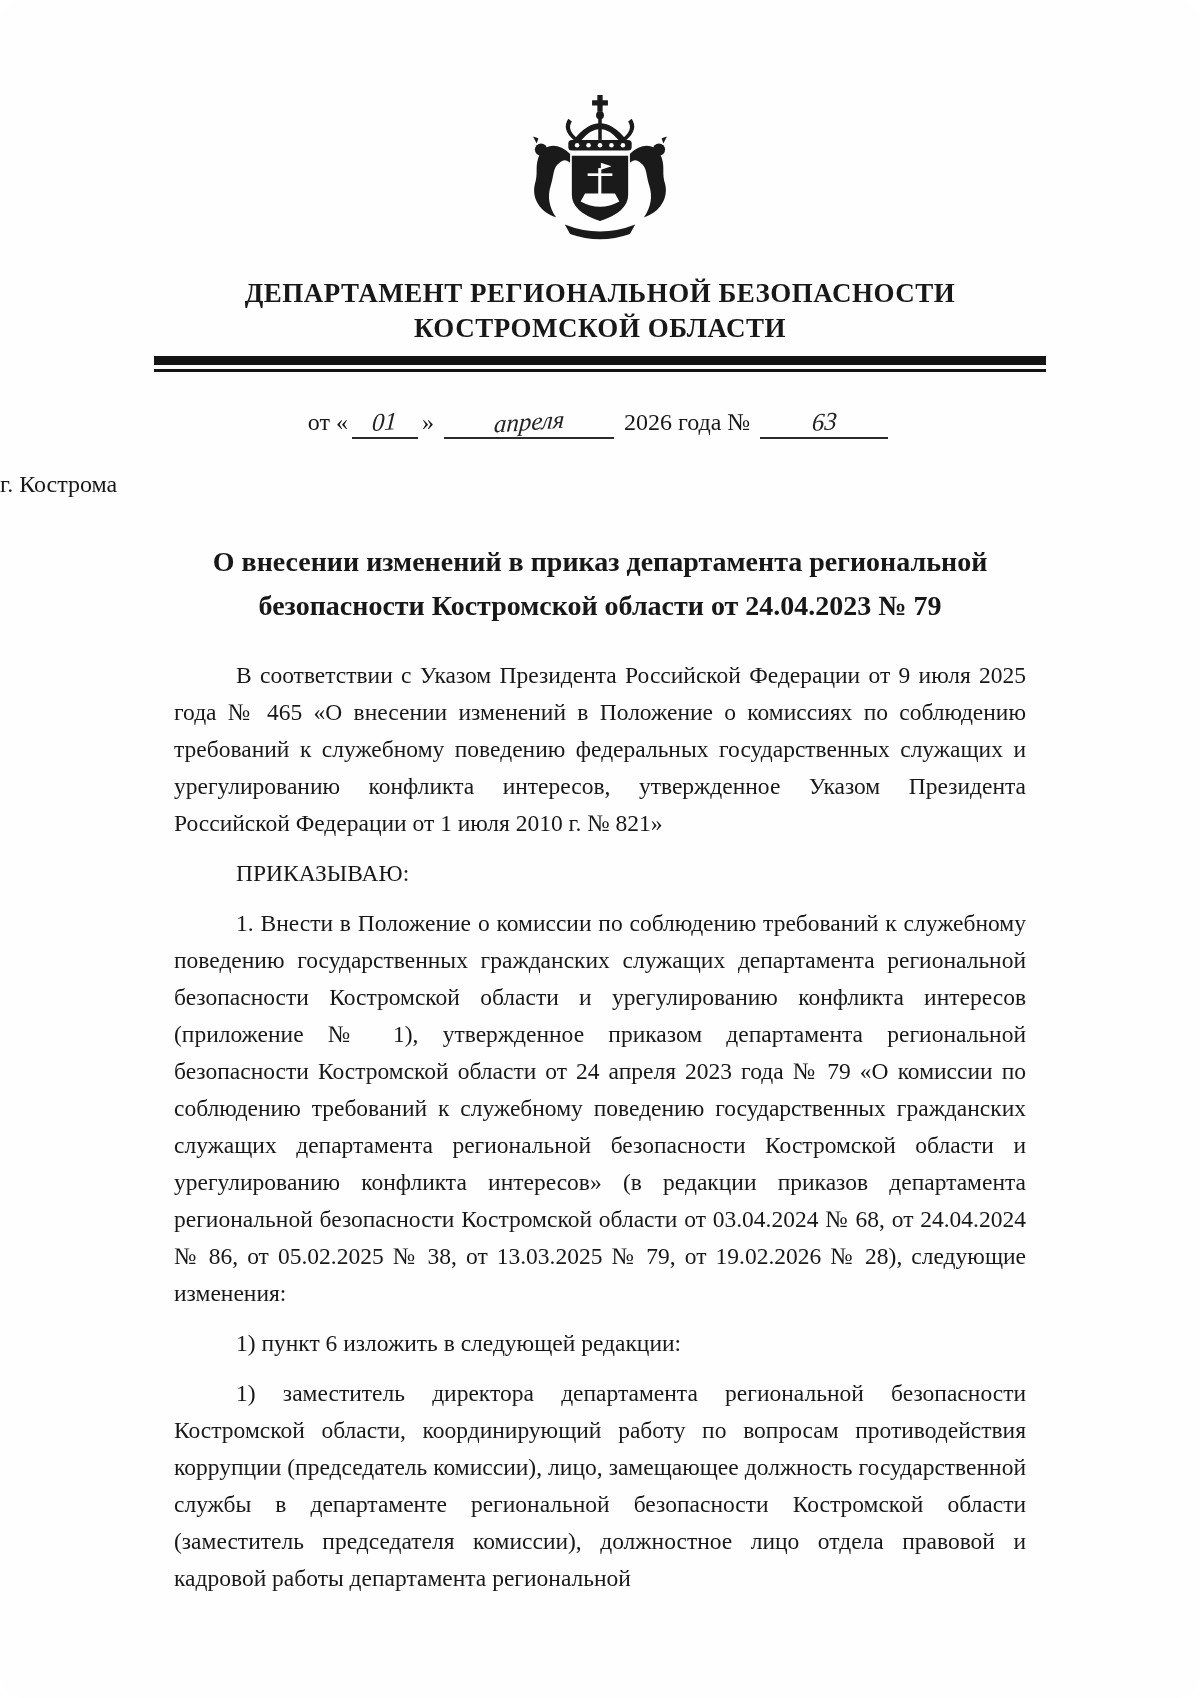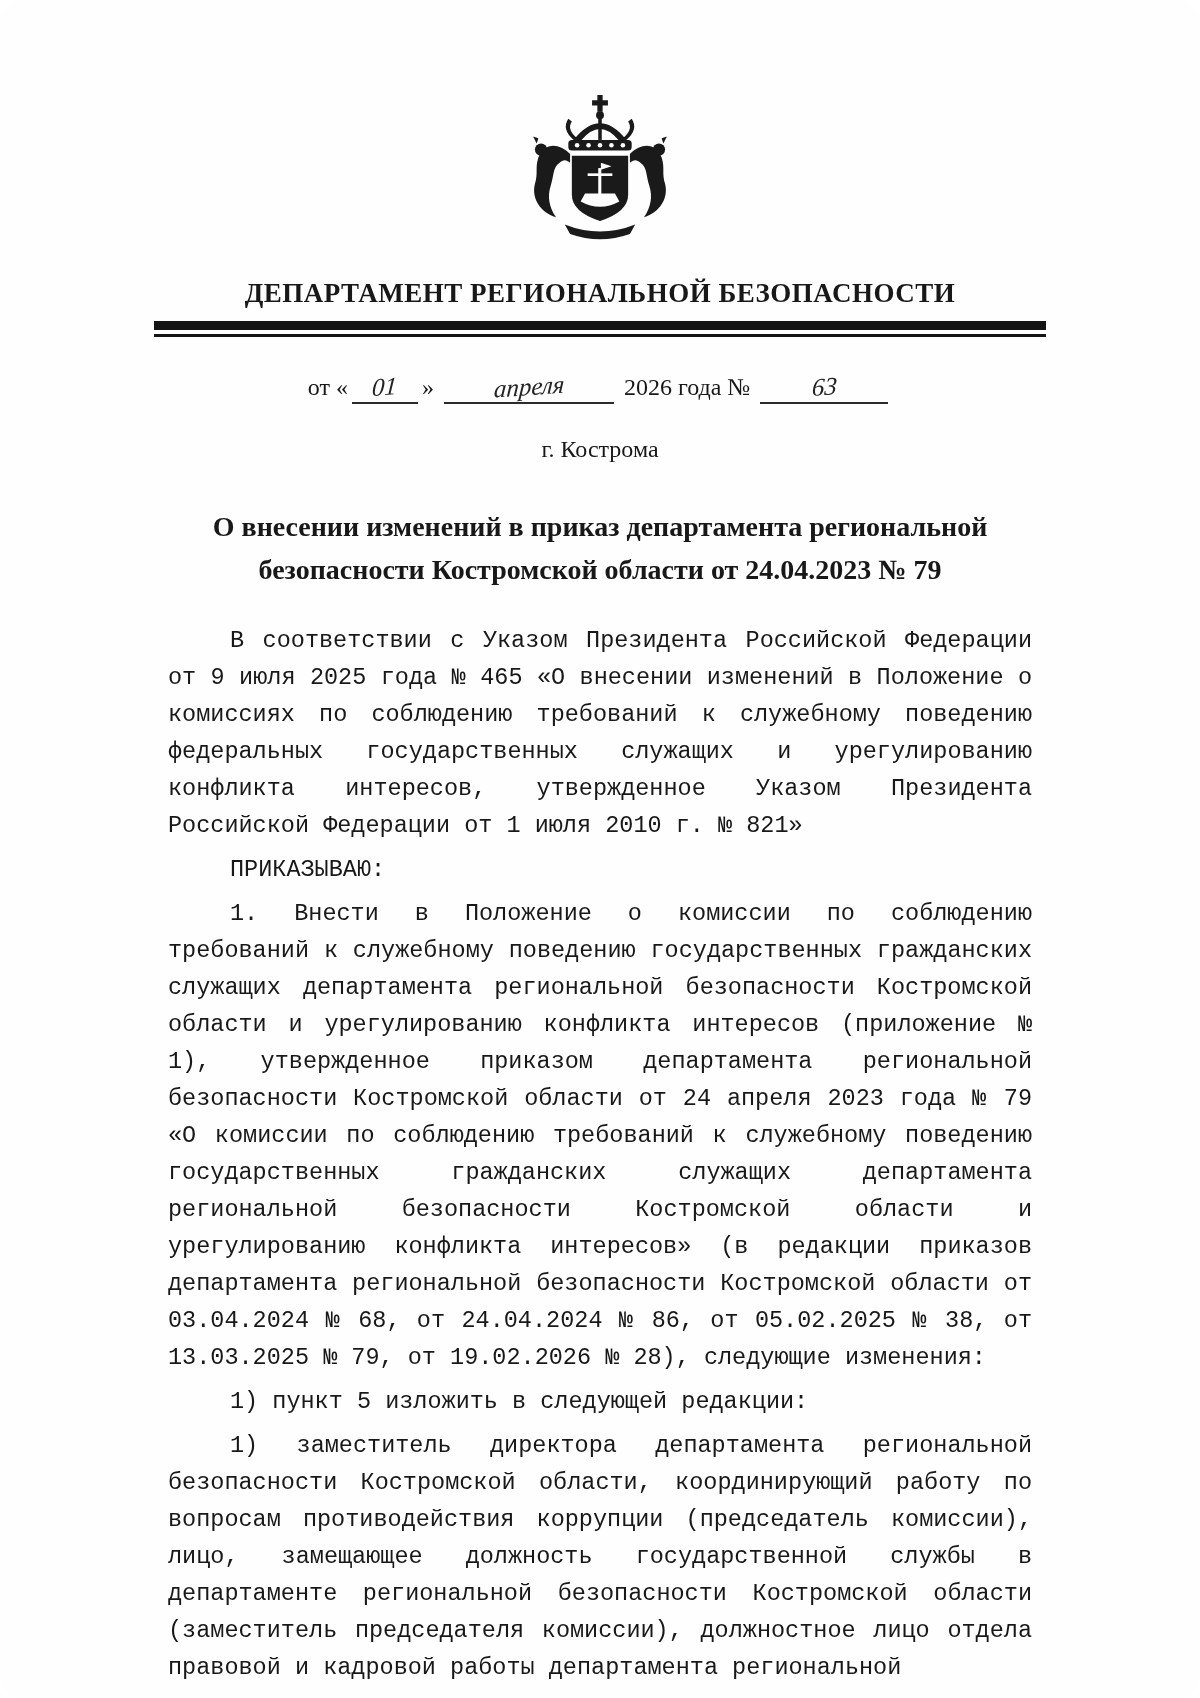--- a/index.html
+++ b/index.html
@@ -57,43 +57,41 @@
   .fill.month { width:170px; }
   .fill.num   { width:128px; }
   .hand {
     display:inline-block;
     font-style:italic;
     font-size:25px;
     color:#232323;
     transform:rotate(-4deg) skewX(-8deg);
   }
   .place {
-    text-align:center;
     font-size:24px;
     margin-top:32px;
   }
   .subject {
     width:840px;
     margin:42px auto 0;
     text-align:center;
     font-weight:bold;
     font-size:28px;
     line-height:1.55;
   }
   .body-text {
     width:878px;
     margin:30px auto 0;
     font-size:23.5px;
     line-height:37px;
   }
   .para {
-    margin:7px;
+    margin:13px;
     text-indent:62px;
     text-align:justify;
-    font-family:Liberation Mono, monospace;
   }
 </style>
 </head>
 <body>
 
 <div class="page">
 
   <div class="emblem-wrap">
     <svg width="176" height="168" viewBox="0 0 200 190" aria-hidden="true">
       <g fill="#1a1a1a" stroke="none">
@@ -133,37 +131,38 @@
         <path d="M78 124 q22 12 44 0 l-5 -9 h-34 z"></path>
         <rect x="98" y="86" width="3.5" height="31"></rect>
         <rect x="86" y="92" width="28" height="3"></rect>
         <path d="M101 80 l12 4 -12 4 z"></path>
       </g>
     </svg>
   </div>
 
   <div class="org-name">
     <div>ДЕПАРТАМЕНТ РЕГИОНАЛЬНОЙ БЕЗОПАСНОСТИ</div>
+    <div>КОСТРОМСКОЙ ОБЛАСТИ</div>
   </div>
 
   <div class="rule"></div>
 
 
   <div class="date-line">
     <span>от «</span><span class="fill day"><span class="hand">01</span></span><span>»</span>
     <span class="fill month"><span class="hand">апреля</span></span>
     <span>2026 года №</span>
     <span class="fill num"><span class="hand">63</span></span>
   </div>
 
   <div class="place">г. Кострома</div>
 
   <div class="subject">О внесении изменений в приказ департамента региональной безопасности Костромской области от 24.04.2023 № 79</div>
 
   <div class="body-text">
     <p class="para">В соответствии с Указом Президента Российской Федерации от 9 июля 2025 года № 465 «О внесении изменений в Положение о комиссиях по соблюдению требований к служебному поведению федеральных государственных служащих и урегулированию конфликта интересов, утвержденное Указом Президента Российской Федерации от 1 июля 2010 г. № 821»</p>
     <p class="para">ПРИКАЗЫВАЮ:</p>
     <p class="para">1. Внести в Положение о комиссии по соблюдению требований к служебному поведению государственных гражданских служащих департамента региональной безопасности Костромской области и урегулированию конфликта интересов (приложение № 1), утвержденное приказом департамента региональной безопасности Костромской области от 24 апреля 2023 года № 79 «О комиссии по соблюдению требований к служебному поведению государственных гражданских служащих департамента региональной безопасности Костромской области и урегулированию конфликта интересов» (в редакции приказов департамента региональной безопасности Костромской области от 03.04.2024 № 68, от 24.04.2024 № 86, от 05.02.2025 № 38, от 13.03.2025 № 79, от 19.02.2026 № 28), следующие изменения:</p>
-    <p class="para">1) пункт 5 изложить в следующей редакции:</p>
+    <p class="para">1) пункт 6 изложить в следующей редакции:</p>
     <p class="para">1) заместитель директора департамента региональной безопасности Костромской области, координирующий работу по вопросам противодействия коррупции (председатель комиссии), лицо, замещающее должность государственной службы в департаменте региональной безопасности Костромской области (заместитель председателя комиссии), должностное лицо отдела правовой и кадровой работы департамента региональной</p>
   </div>
 
 </div>
 
 </body></html>

